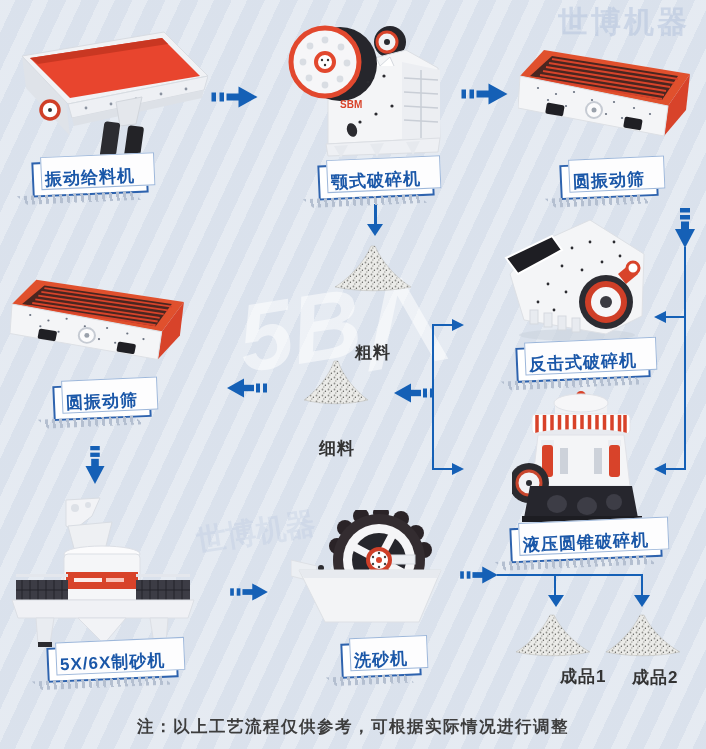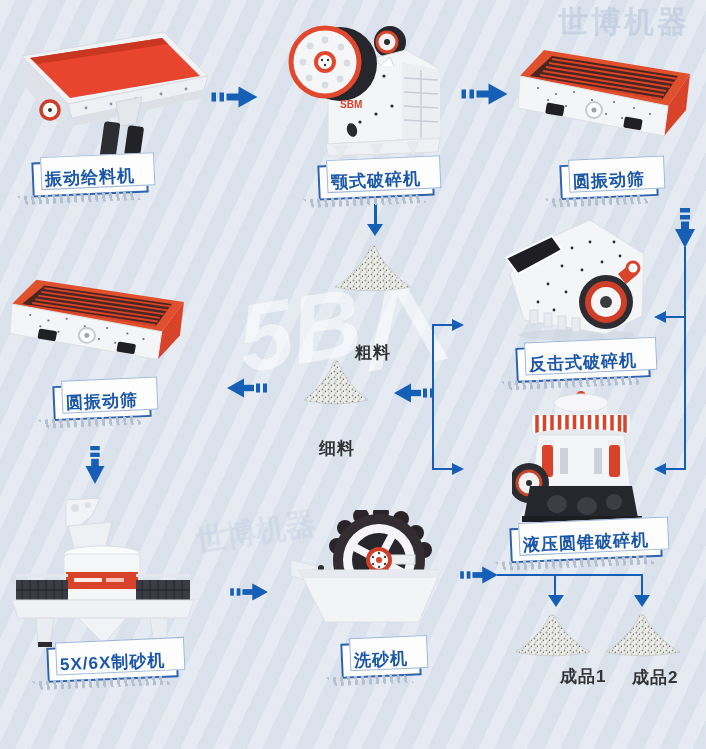--- a/index.html
+++ b/index.html
@@ -434,14 +434,15 @@
   <div class="label-box" style="left:510px;top:525px;">液压圆锥破碎机</div>
   <div class="label-box" style="left:53px;top:384px;">圆振动筛</div>
   <div class="label-box" style="left:47px;top:645px;">5X/6X制砂机</div>
   <div class="label-box" style="left:341px;top:642px;">洗砂机</div>
 
   <div class="mat-label" style="left:355px;top:296px;margin-top:45px;">粗料</div>
   <div class="mat-label" style="left:319px;top:407px;margin-top:30px;">细料</div>
   <div class="mat-label" style="left:560px;top:665px;">成品1</div>
   <div class="mat-label" style="left:620px;top:666px;margin-left:12px;">成品2</div>
 
+  <div class="note">注：以上工艺流程仅供参考，可根据实际情况进行调整</div>
 
 </div>
 
 </body></html>

